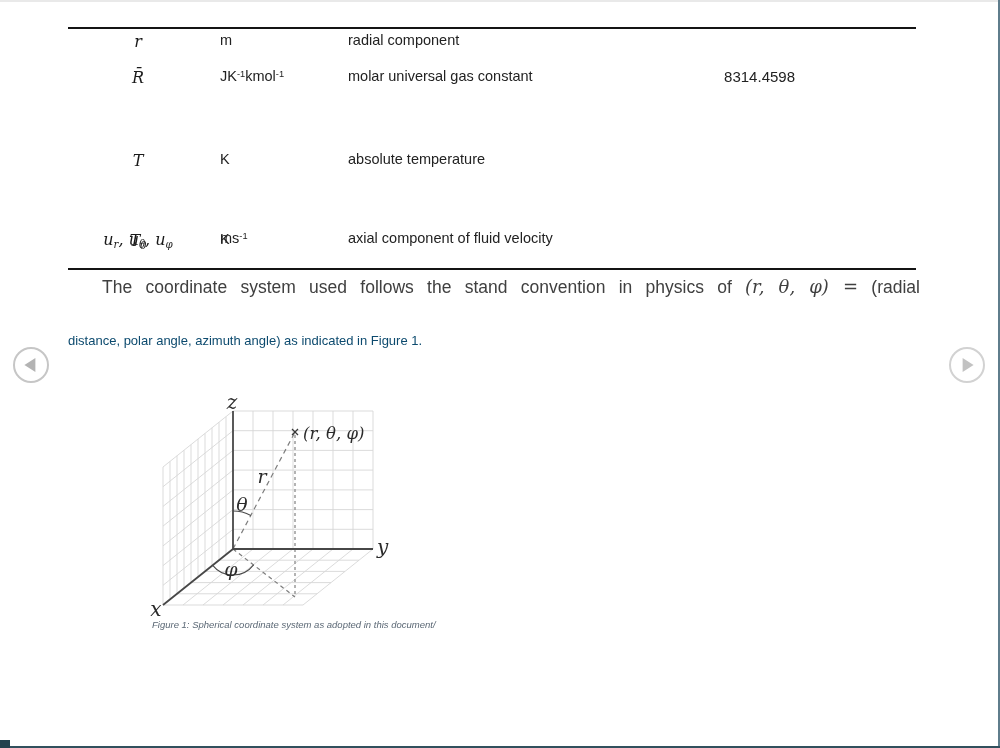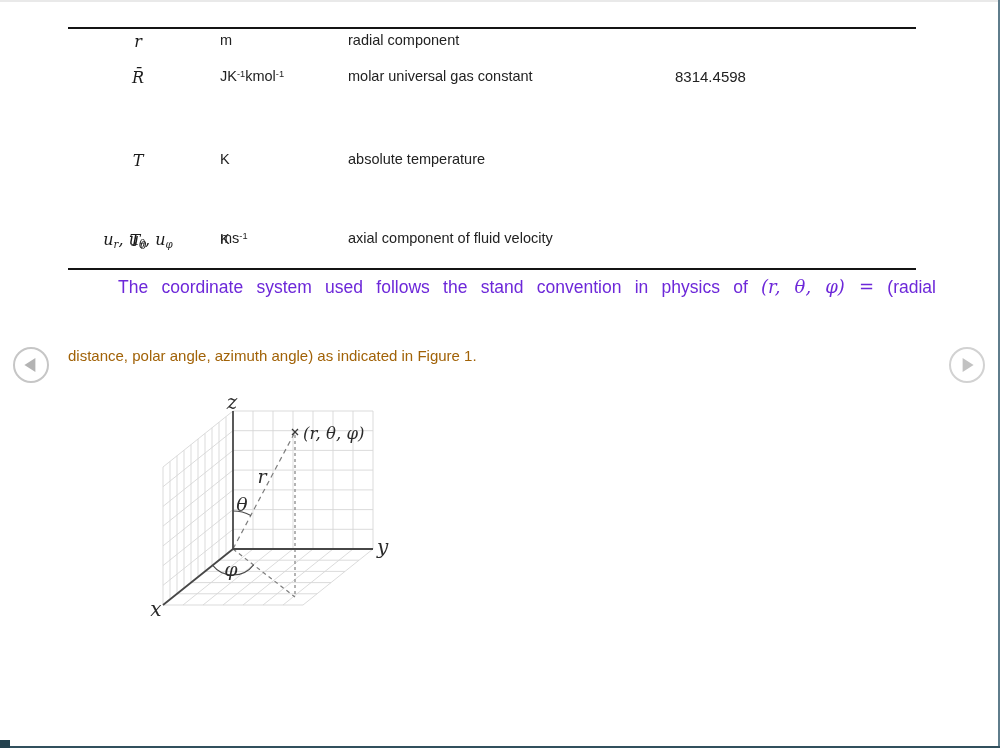--- a/index.html
+++ b/index.html
@@ -13,29 +13,29 @@
   
   .rule{position:absolute;left:68px;width:848px;height:2px;background:#141414;}
   .rule-top{top:27px;}
   .rule-bottom{top:268px;}
   
   .trow{position:absolute;left:0;width:960px;height:22px;font-size:15px;color:#222;}
   .trow .sym{position:absolute;left:82px;width:112px;text-align:center;
              font-family:"DejaVu Serif","Liberation Serif",serif;font-style:italic;font-size:16px;color:#1a1a1a;}
   .trow .unit{position:absolute;left:220px;width:120px;font-size:14.5px;}
   .trow .desc{position:absolute;left:348px;width:320px;font-size:14.5px;}
-  .trow .val{position:absolute;left:675px;width:120px;font-size:15px;}
+  .trow .val{position:absolute;left:675px;width:120px;font-size:15px;text-align:right;}
   sub{font-size:64%;vertical-align:-0.25em;}
   sup{font-size:64%;vertical-align:0.45em;}
   .r1{top:32px;} .r2{top:68px;} .r3{top:151px;} .r4{top:191px;margin-top:40px;} .r5{top:230px;}
   
-  .para-line1{position:absolute;left:72px;top:276px;width:864px;font-size:17.5px;color:#6d28d9;
+  .para-line1{position:absolute;left:56px;top:276px;width:864px;font-size:17.5px;color:#404040;
               text-align:justify;text-align-last:justify;white-space:nowrap;}
   .para-line1 .indent{display:inline-block;width:46px;}
-  .para-line2{position:absolute;left:68px;top:347px;font-size:15px;color:#a16207;}
+  .para-line2{position:absolute;left:68px;top:333px;font-size:13px;color:#0c4a6e;}
   .mathspan{font-family:"DejaVu Serif","Liberation Serif",serif;font-style:italic;font-size:18px;}
   
   .navbtn{position:absolute;top:347px;width:36px;height:36px;border-radius:50%;box-sizing:border-box;
           background:transparent;cursor:pointer;}
   .nav-prev{left:13px;border:2.5px solid #c6c6c6;}
   .nav-next{left:949px;border:2.5px solid #d2d2d2;}
   .tri{position:absolute;top:50%;left:50%;width:0;height:0;border-top:7px solid transparent;border-bottom:7px solid transparent;}
   .tri-left{border-right:11px solid #b3b3b3;transform:translate(-60%,-50%);}
   .tri-right{border-left:11px solid #c2c2c2;transform:translate(-40%,-50%);}
   
@@ -130,19 +130,20 @@
     </g>
 
     <text class="fig-label" x="132" y="21" font-size="20" text-anchor="middle">z</text>
     <text class="fig-label" x="277" y="166" font-size="20" text-anchor="start">y</text>
     <text class="fig-label" x="56" y="228" font-size="20" text-anchor="middle">x</text>
     <text class="fig-label" x="162" y="95" font-size="19" text-anchor="middle">r</text>
     <text class="fig-label" x="142" y="123" font-size="19" text-anchor="middle">θ</text>
     <text class="fig-label" x="131" y="188" font-size="19" text-anchor="middle">φ</text>
     <text class="fig-label" x="203" y="51" font-size="16.5" text-anchor="start">(r, θ, φ)</text>
   </svg>
+  <div class="fig-caption">Figure 1: Spherical coordinate system as adopted in this document/</div>
 
   <div class="edge-top"></div>
   <div class="edge-right"></div>
   <div class="edge-bottom"></div>
   <div class="edge-corner"></div>
 
 </div>
 
 </body></html>

